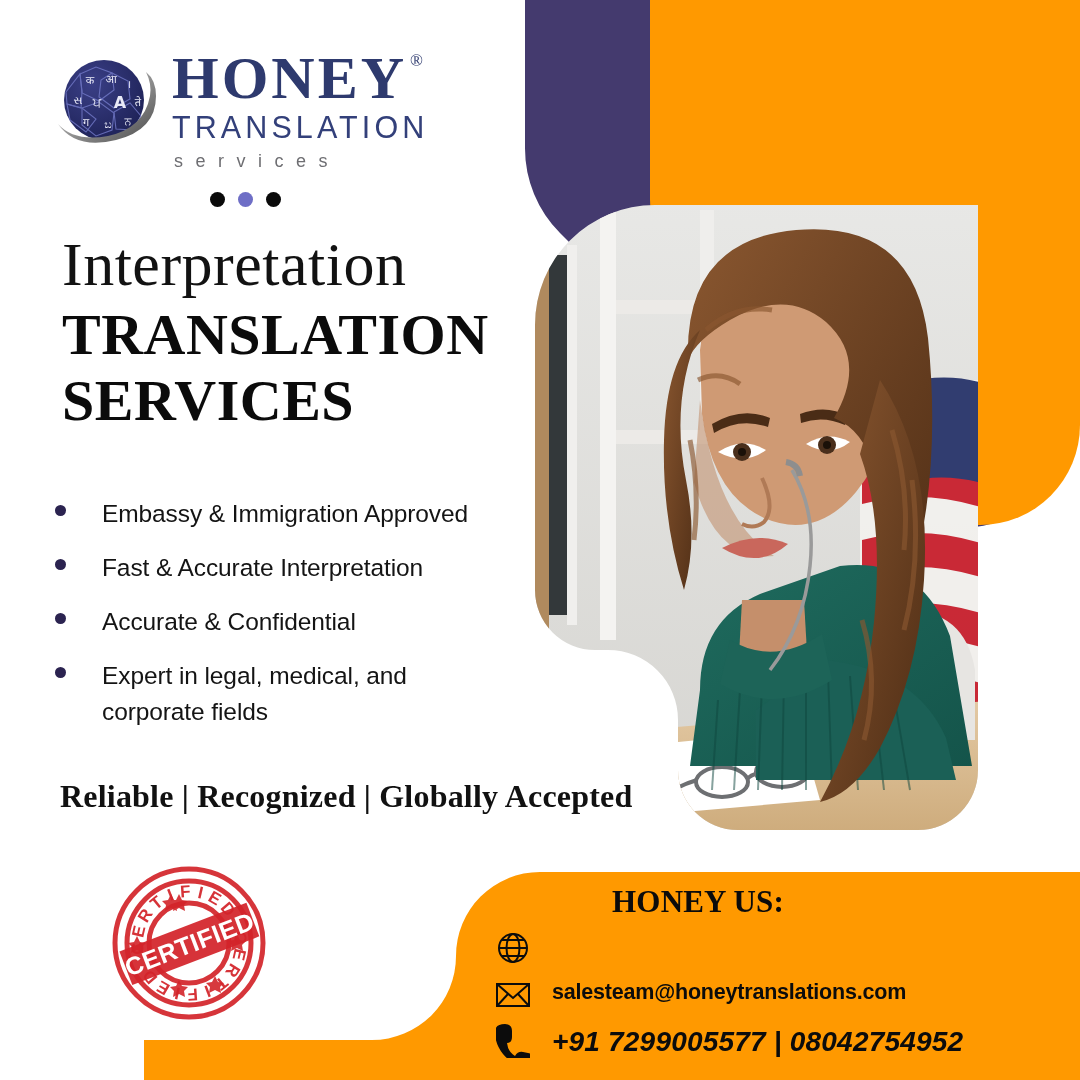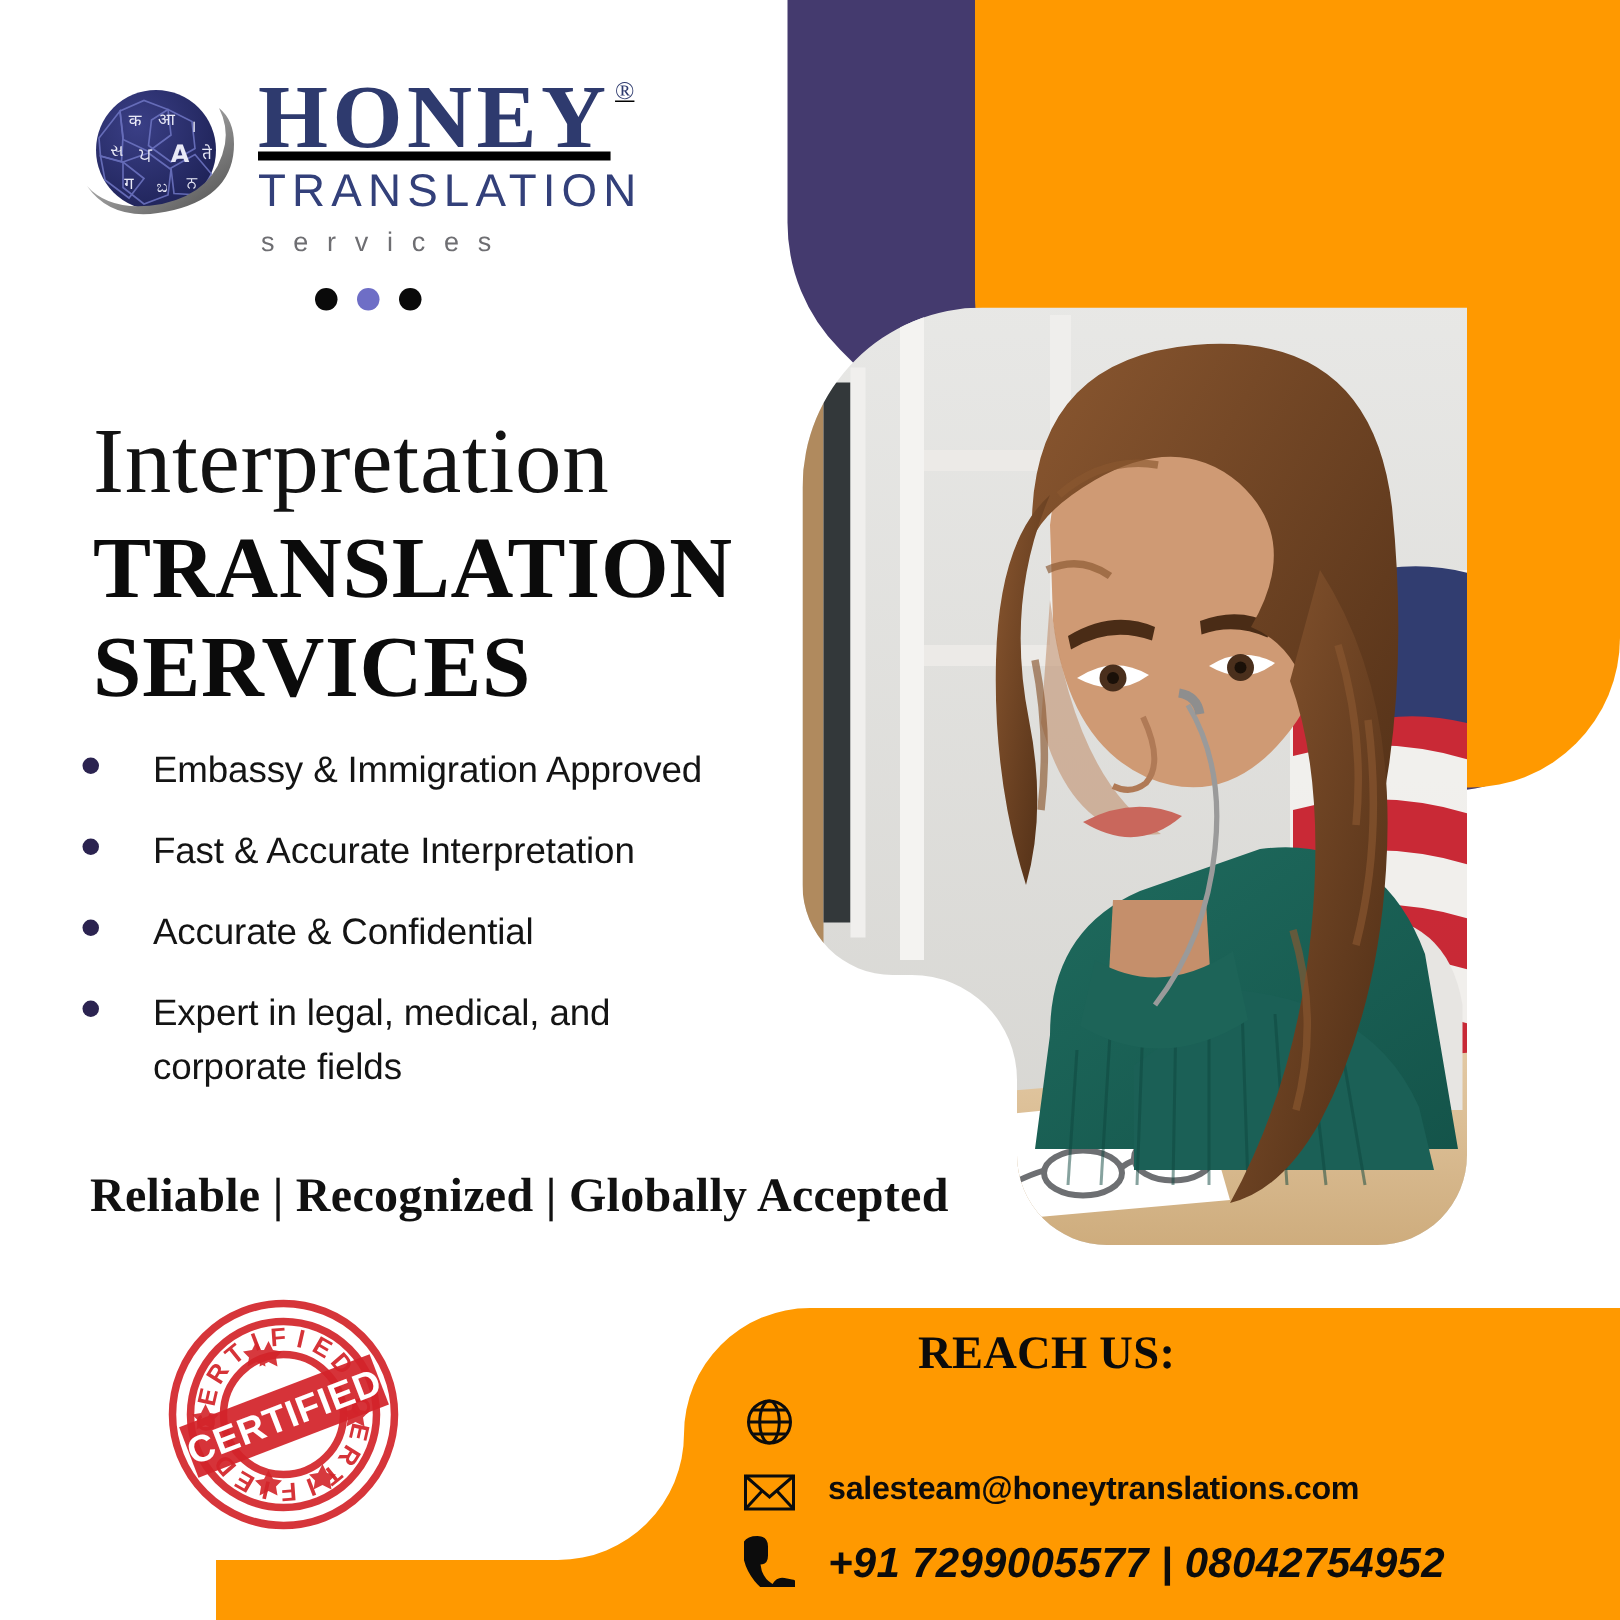--- a/index.html
+++ b/index.html
@@ -27,21 +27,20 @@
     top: 44px;
     width: 420px;
   }
   #logo-row { display: flex; align-items: flex-start; }
   #logo-globe { width: 112px; height: 104px; flex: none; margin-top: 4px; }
   #logo-words { margin-left: 10px; padding-top: 6px; }
   #logo-honey-line {
     display: flex;
     align-items: flex-start;
     line-height: 1;
-    text-decoration: underline;
   }
   #logo-honey {
     font-family: "Liberation Serif", serif;
     font-size: 60px;
     font-weight: 700;
     letter-spacing: 3px;
     color: #2e3a6e;
     line-height: 0.95;
   }
   #logo-reg {
@@ -83,21 +82,20 @@
 
   
   #headline { position: absolute; left: 62px; top: 232px; }
   #headline-script {
     font-family: "Liberation Serif", serif;
     font-size: 62px;
     font-weight: 400;
     color: #121212;
     line-height: 1.04;
     letter-spacing: 0.5px;
-    margin-top: 44px;
   }
   #headline-main {
     font-family: "Liberation Serif", serif;
     font-size: 58px;
     font-weight: 700;
     color: #0b0b0b;
     line-height: 1.13;
     letter-spacing: 0.5px;
     margin-top: 6px;
   }
@@ -487,21 +485,21 @@
       <path d="M 96 30 l 3 6 l 6 1 l -4 4 l 1 6 l -6 -3 l -6 3 l 1 -6 l -4 -4 l 6 -1 Z" transform="translate(-30,0)"></path>
       <path d="M 74 116 l 3 6 l 6 1 l -4 4 l 1 6 l -6 -3 l -6 3 l 1 -6 l -4 -4 l 6 -1 Z"></path>
       <path d="M 110 112 l 3 6 l 6 1 l -4 4 l 1 6 l -6 -3 l -6 3 l 1 -6 l -4 -4 l 6 -1 Z"></path>
     </g>
     <g transform="rotate(-21 84 79)">
       <rect x="16" y="62" width="136" height="36" fill="#d3242a" opacity="0.93"></rect>
       <text x="84" y="89" text-anchor="middle" fill="#ffffff" font-family="'Liberation Sans',sans-serif" font-size="25" font-weight="bold" letter-spacing="0.5">CERTIFIED</text>
     </g>
   </svg>
 
-  <div id="reach-us-title">REACH US:</div>
+  <div id="reach-us-title">HONEY US:</div>
 
   <div id="contact-list">
 
     <div class="contact-row">
       <span class="contact-icon">
         <svg width="36" height="36" viewBox="0 0 36 36" fill="none" stroke="#0c0c0c" stroke-width="2">
           <circle cx="18" cy="18" r="14"></circle>
           <ellipse cx="18" cy="18" rx="6.5" ry="14"></ellipse>
           <path d="M 4 18 H 32"></path>
           <path d="M 6.5 10 H 29.5"></path>

